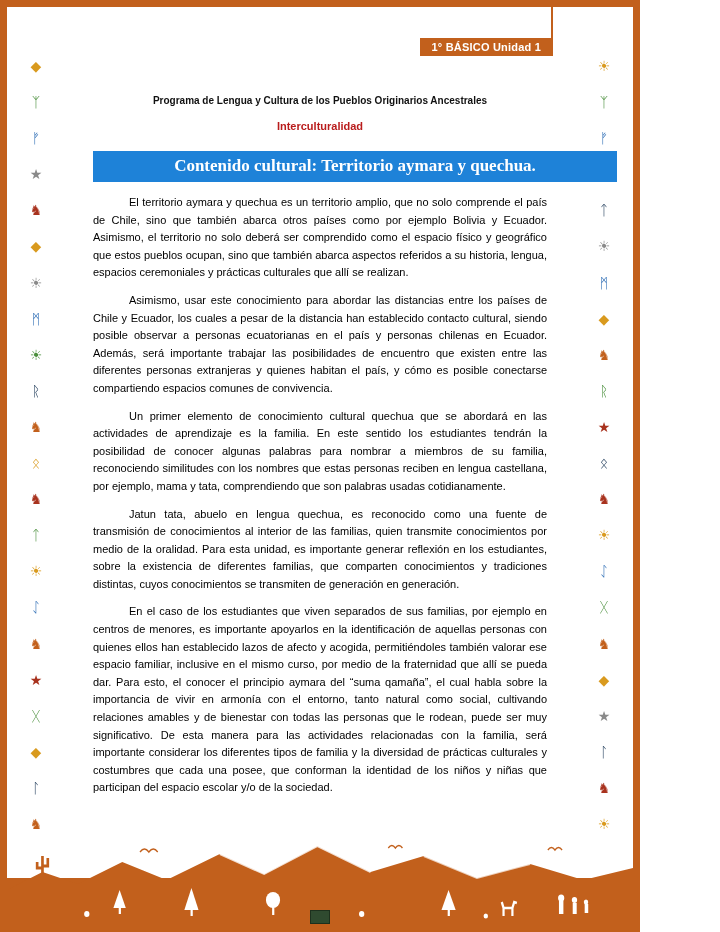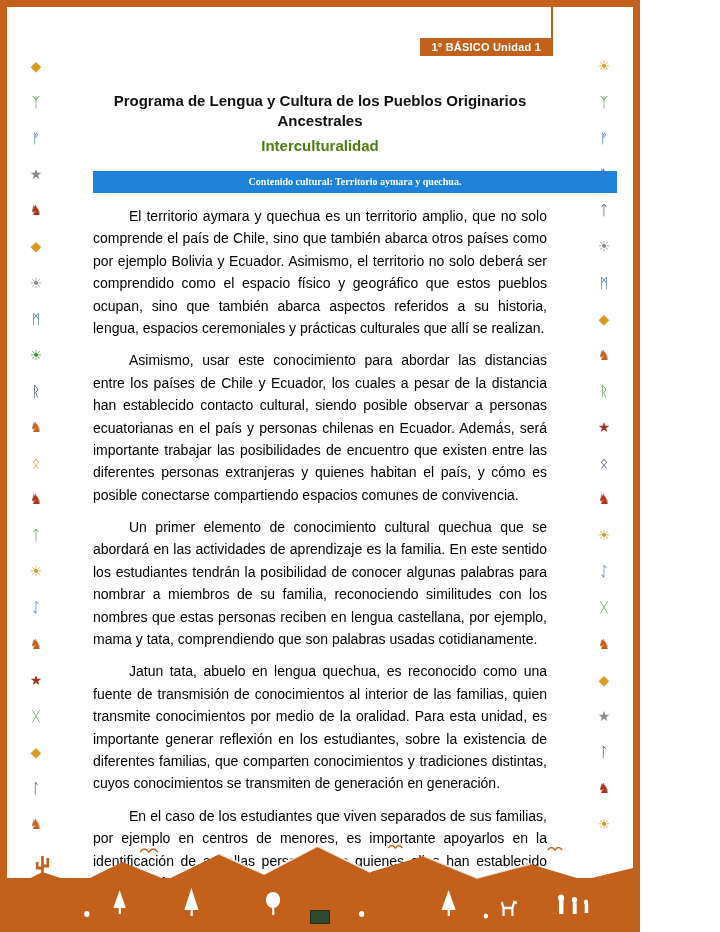--- a/index.html
+++ b/index.html
@@ -15,27 +15,27 @@
   
   .side-col{position:absolute;top:52px;width:30px;height:772px;display:flex;
             flex-direction:column;justify-content:space-between;align-items:center;
             font-size:14px;line-height:1;}
   .side-col.left{left:14px;}
   .side-col.right{right:14px;}
   .glyph{display:block;}
 
   
   .content{position:absolute;left:86px;right:86px;top:84px;}
-  .doc-title{font-size:15px;font-weight:bold;text-align:center;color:#111;line-height:20px;}
-  .doc-subtitle{font-size:15px;font-weight:bold;text-align:center;color:#4d7c0f;line-height:20px;margin-top:5px;}
+  .doc-title{font-size:10px;font-weight:bold;text-align:center;color:#111;line-height:20px;}
+  .doc-subtitle{font-size:11px;font-weight:bold;text-align:center;color:#b91c1c;line-height:20px;margin-top:5px;}
   .banner{width:524px;margin:15px auto 0 auto;background:#1E82D8;color:#ffffff;
           text-align:center;font-family:"Liberation Serif",serif;font-weight:bold;
-          font-size:10px;padding:5px 0 6px 0;}
+          font-size:17px;padding:5px 0 6px 0;}
   .body-text{margin-top:12px;}
-  .body-text p{margin:0 0 10px 0;font-size:14px;line-height:1.6;text-align:justify;
+  .body-text p{margin:0 0 10px 0;font-size:11px;line-height:1.6;text-align:justify;
                text-indent:36px;color:#000;}
 
   
   .footer-art{position:absolute;left:0;right:0;bottom:0;height:87px;}
   .footer-art svg{display:block;width:100%;height:100%;}
   .footer-logo{position:absolute;left:50%;bottom:1px;transform:translateX(-50%);
                width:18px;height:12px;background:#2F4A2F;border:1px solid #1d301d;}
 </style>
 </head>
 <body>

